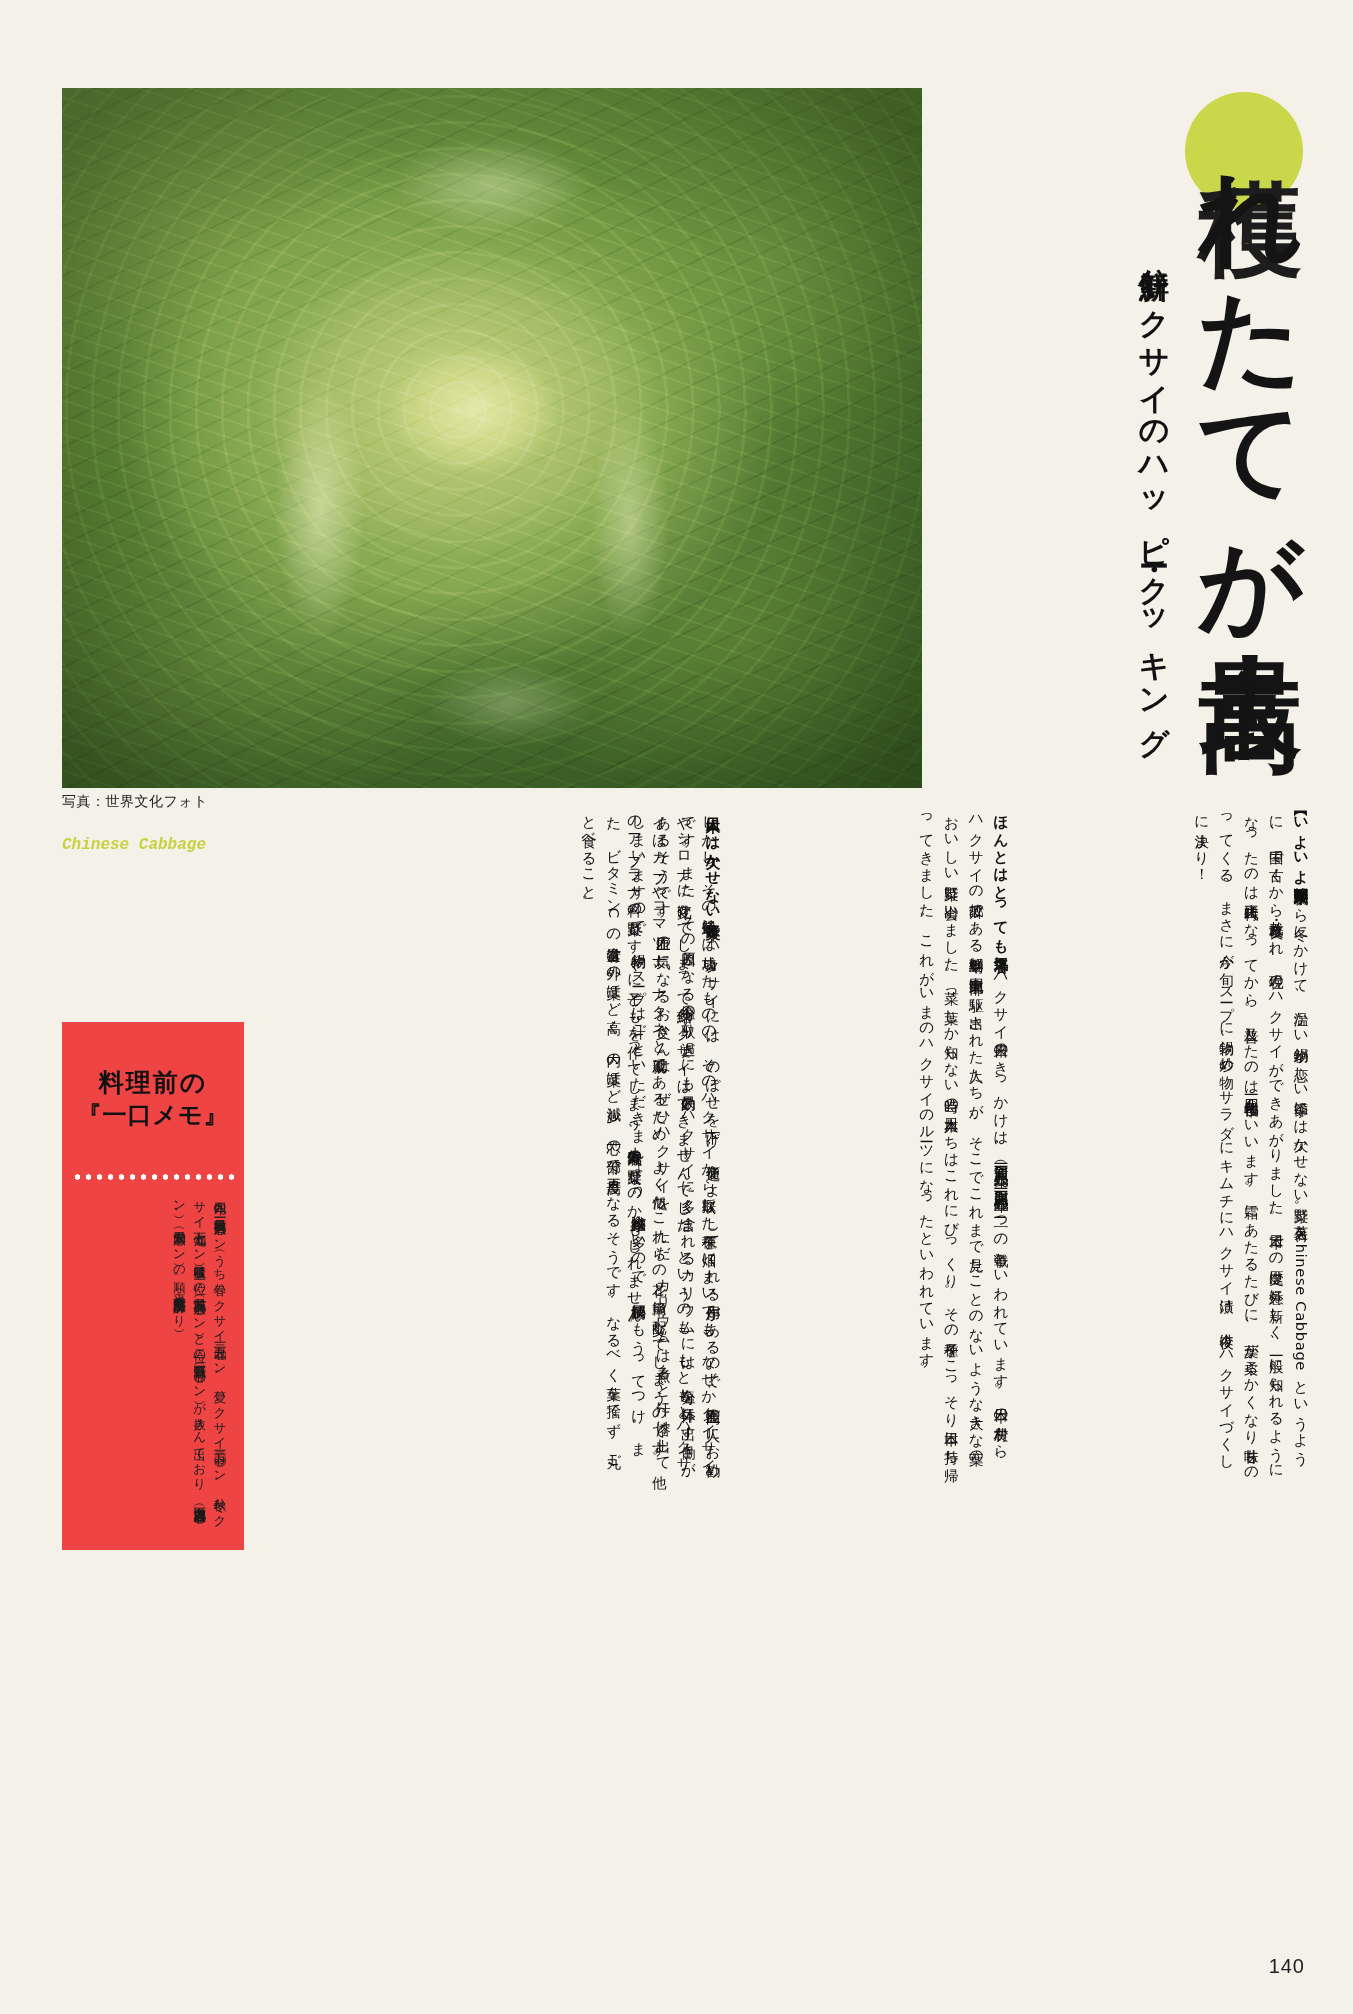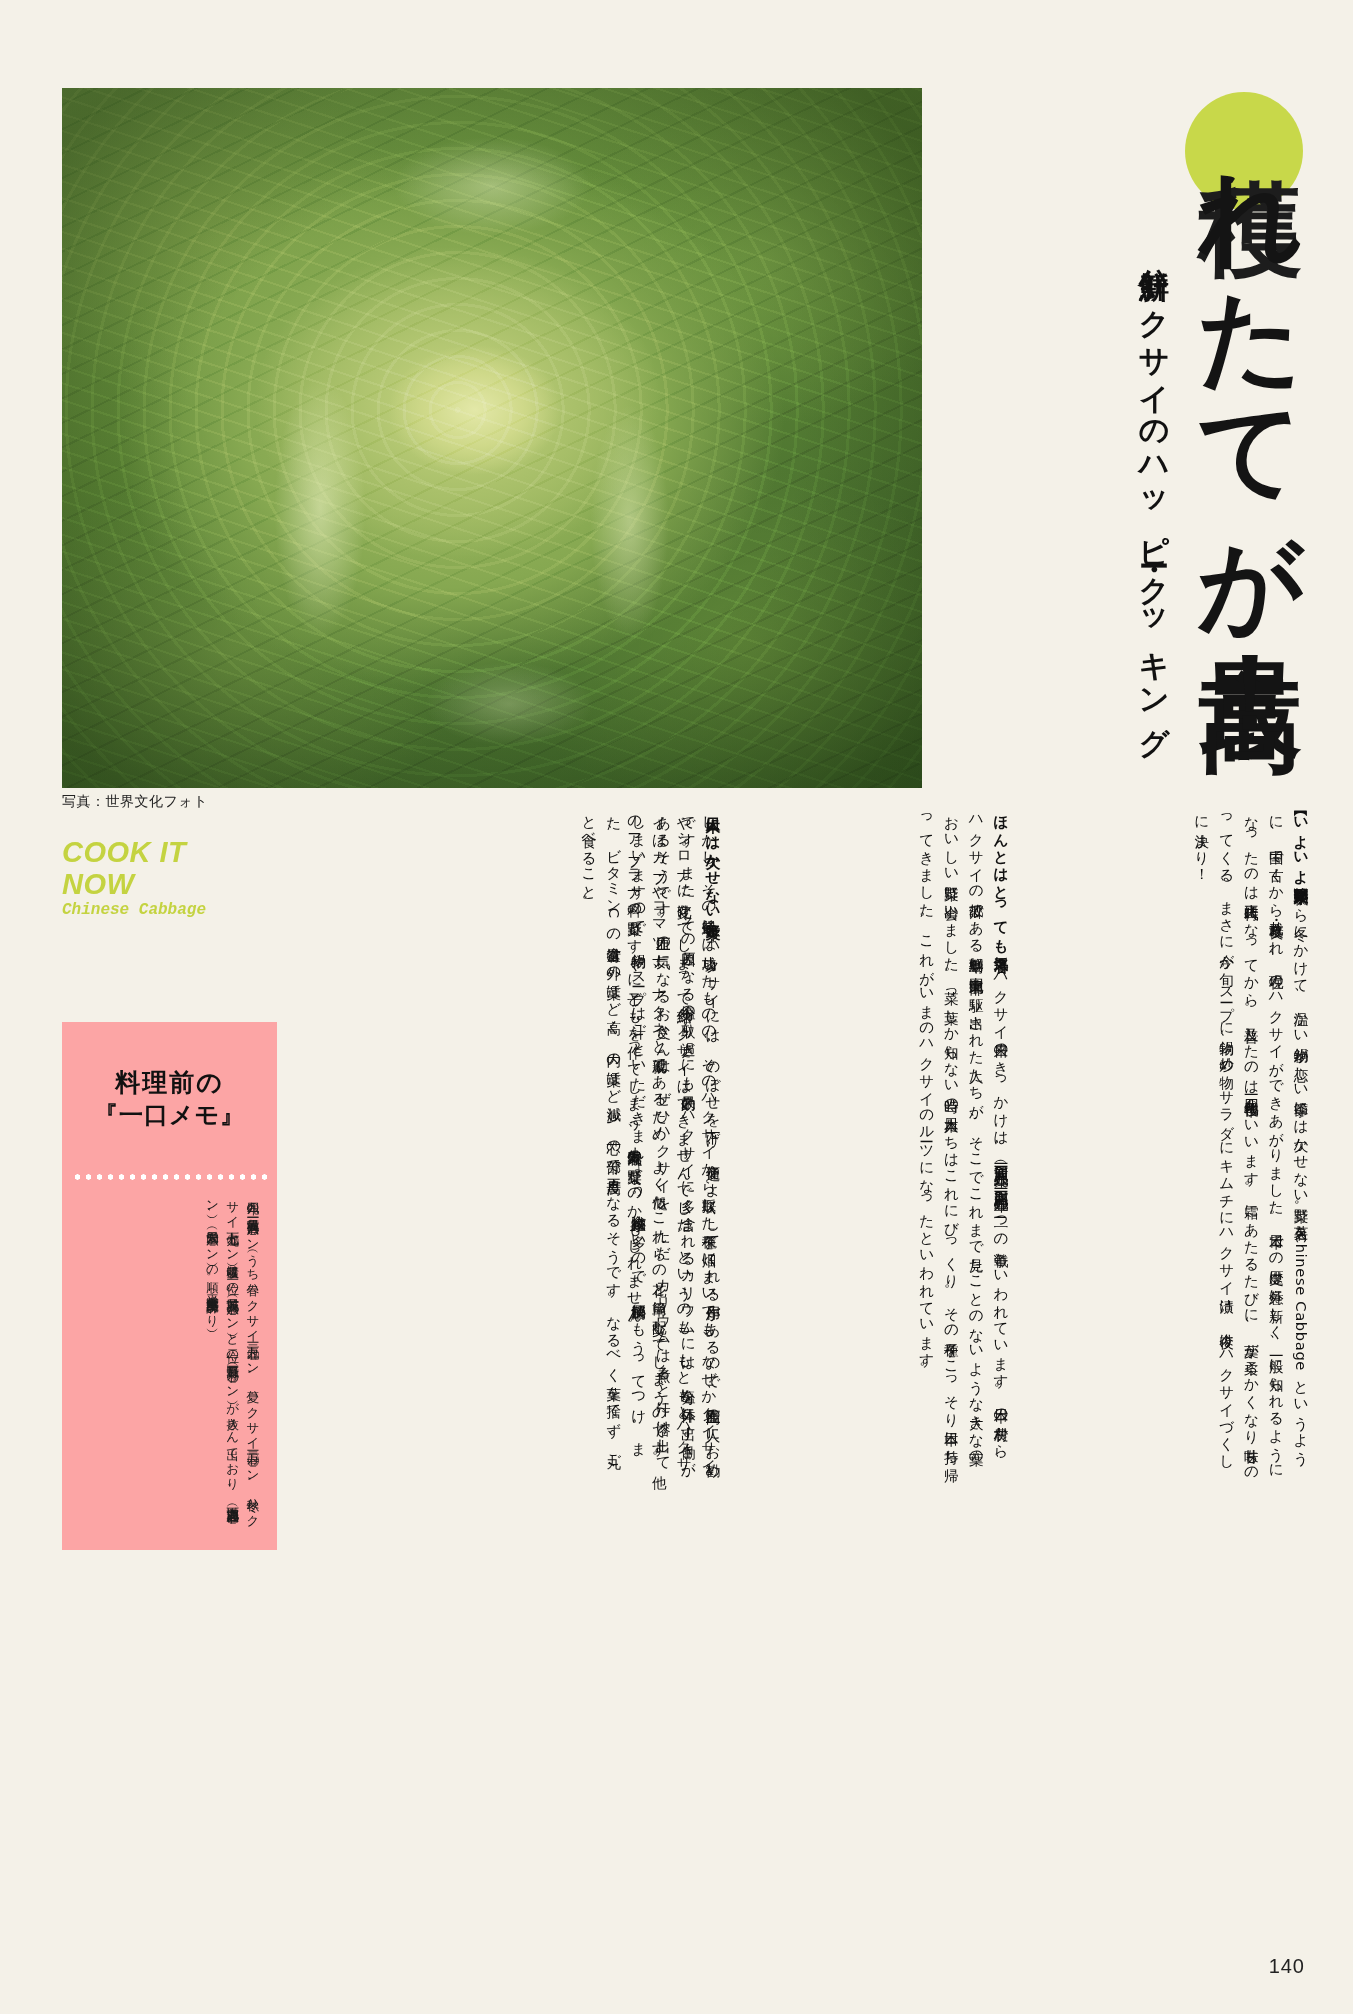--- a/index.html
+++ b/index.html
@@ -102,22 +102,21 @@
     position:absolute;left:62px;top:836px;width:180px;
     font-family:"Liberation Sans", sans-serif;
     font-style:italic;font-weight:bold;
     color:#c4d341;
   }
   .cook .l1{font-size:29px;line-height:1.12;letter-spacing:.5px;}
   .cook .l2{font-size:16px;line-height:1.15;font-family:Liberation Mono, monospace;}
   
   .memo{
     position:absolute;left:62px;top:1022px;width:182px;height:528px;
-    background:#fca5a5;
-    padding-left:33px;
+    background:#ef4444;
   }
   .memo-title{
     position:absolute;left:0;right:0;top:44px;
     text-align:center;
     font-family:"DejaVu Serif", serif;
     font-weight:bold;
   }
   .memo-title .t1{font-size:25px;letter-spacing:2px;color:#111;}
   .memo-title .t2{font-size:24px;letter-spacing:1px;color:#111;}
   .memo-dots{
@@ -182,21 +181,20 @@
     <div class="circle-kanji"></div>
     <div class="bigwrap">
       <div class="big">
         <span class="first">穫</span><span>れたてが最高！</span>
       </div>
     </div>
   </div>
   <div class="sub">新鮮ハクサイのハッピー・クッキング</div>
 
   <div class="cook">
-    <div class="l1">COOK IT NOW</div>
     <div class="l2">Chinese Cabbage</div>
   </div>
 
   <div class="memo">
     <div class="memo-title">
       <div class="t1">料理前の</div>
       <div class="t2">『一口メモ』</div>
     </div>
     <div class="memo-dots"></div>
     <div class="memo-body v">九四年の収穫量一一二万八四〇〇トン（うち春ハクサイ一二万九三〇〇トン、夏ハクサイ二〇万一二〇〇トン、秋冬ハクサイ七万七九〇〇トン）収穫量は一位の茨城県（二三万八〇〇〇トン）と二位の長野県（二一万一〇〇〇トン）が抜きん出ており、以下北海道（四万五四〇〇トン）、愛知県（六〇〇〇トン）の順。（平成六年産野菜出荷統計より）</div>

